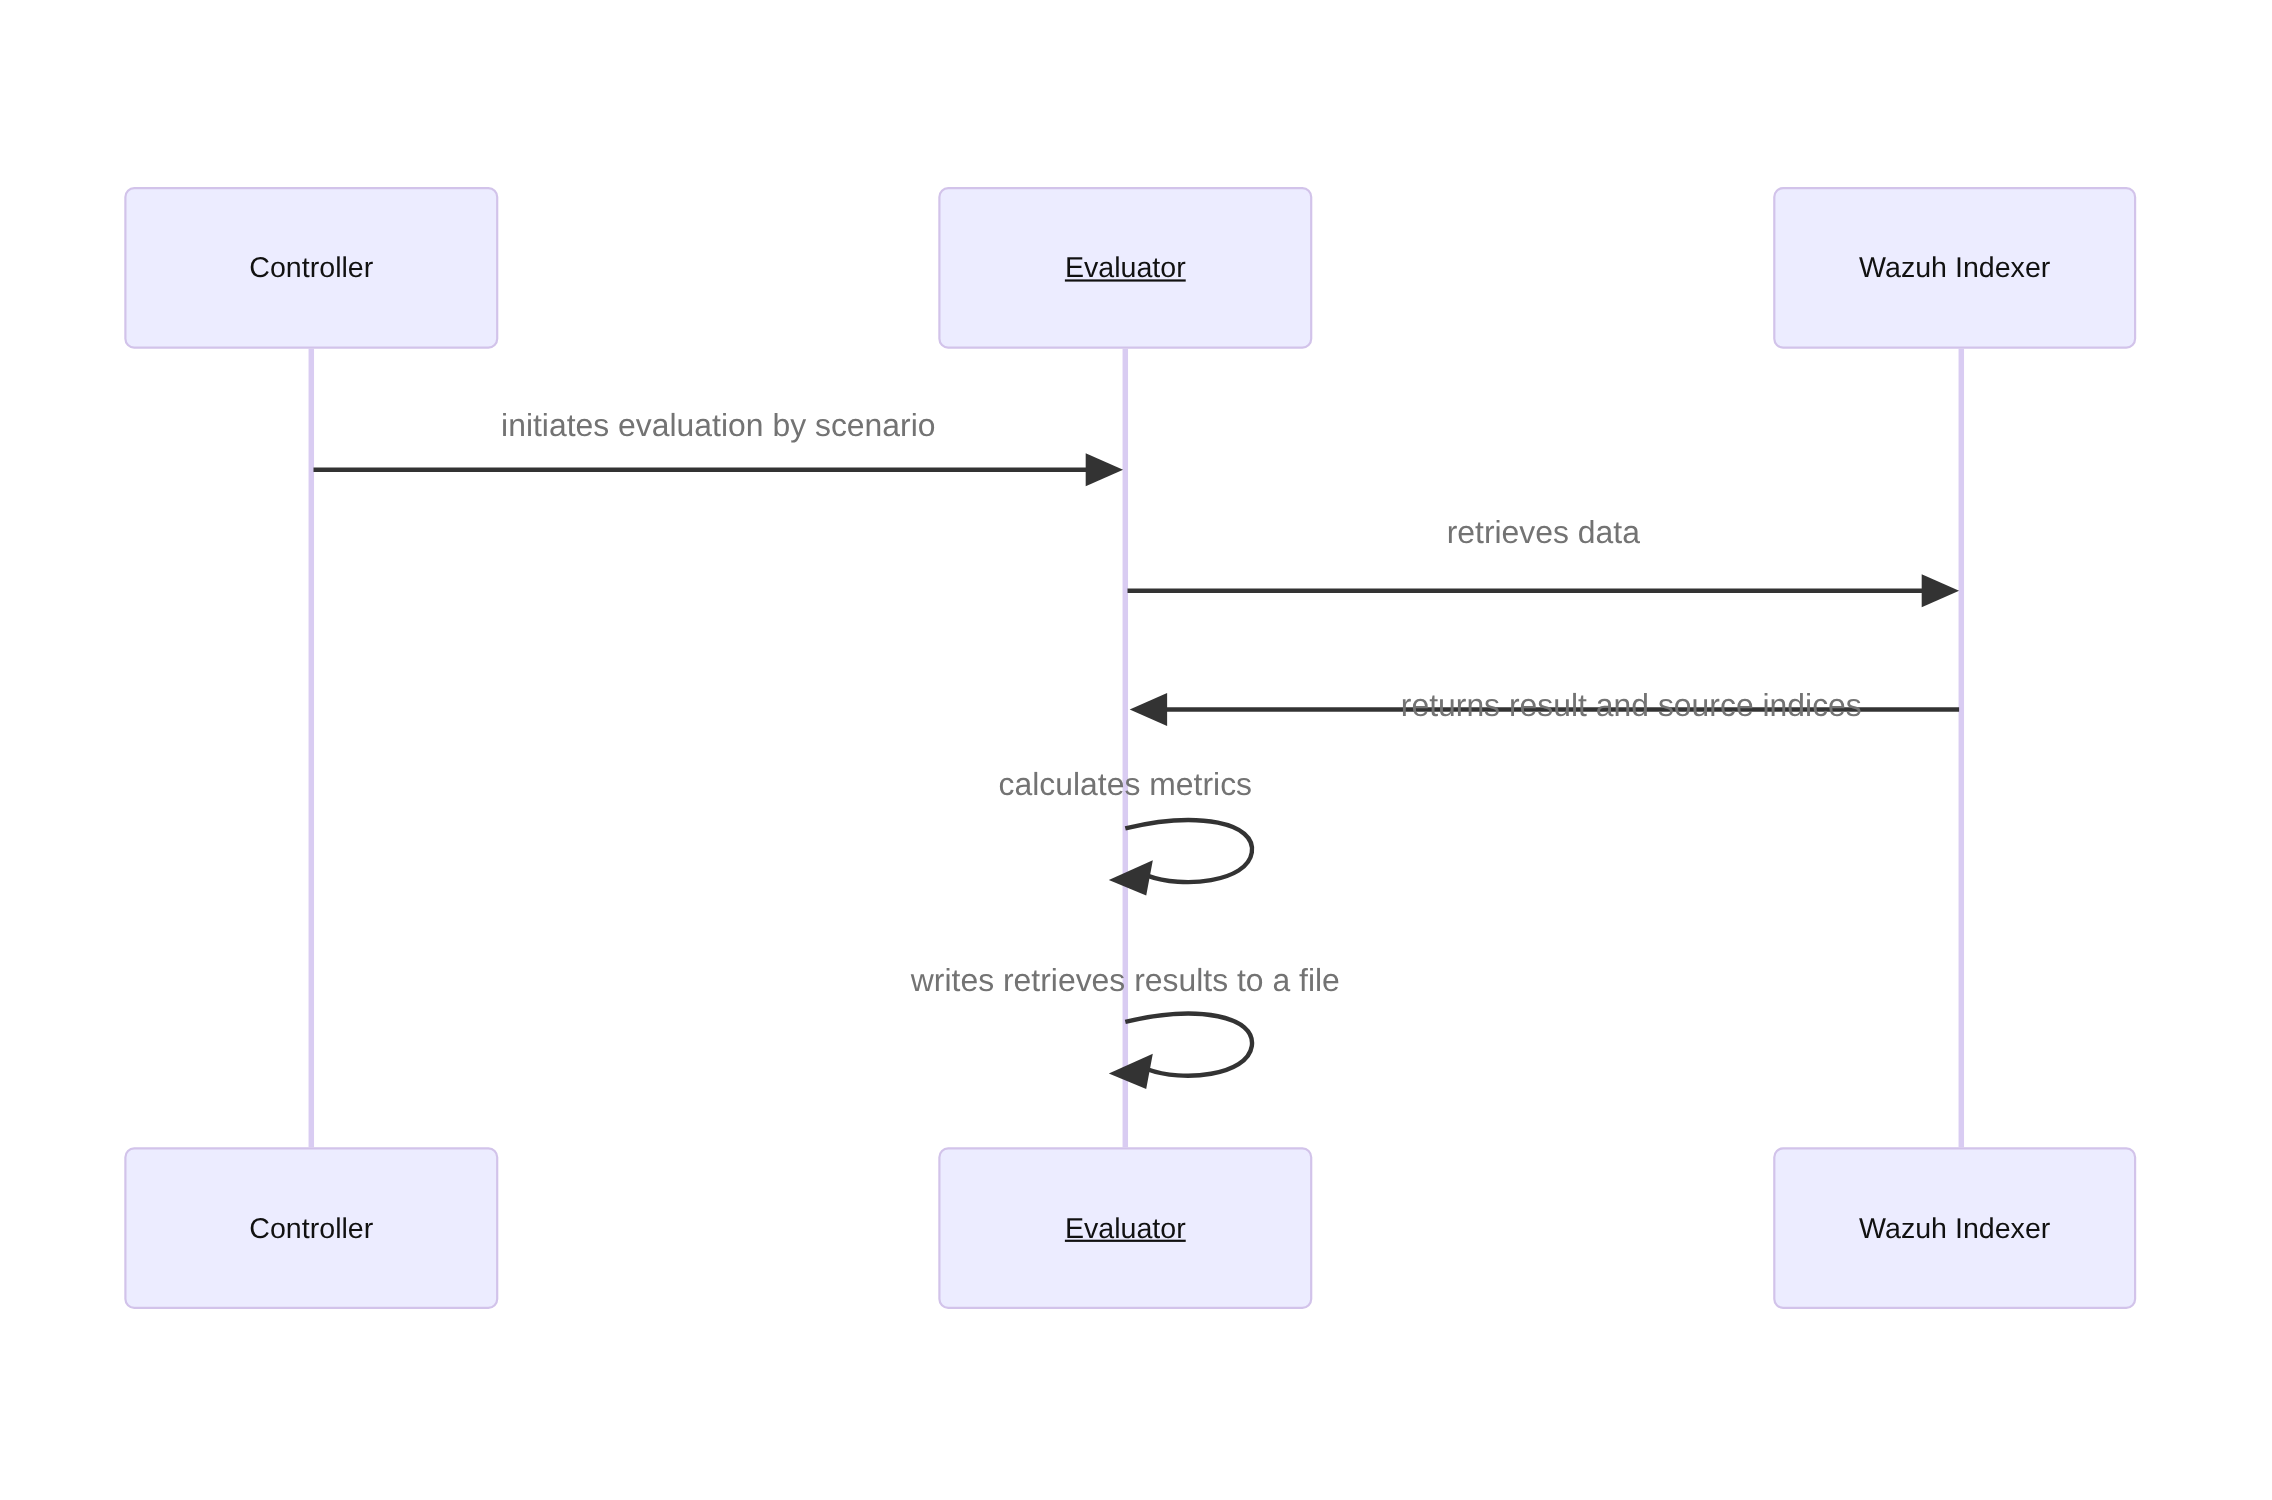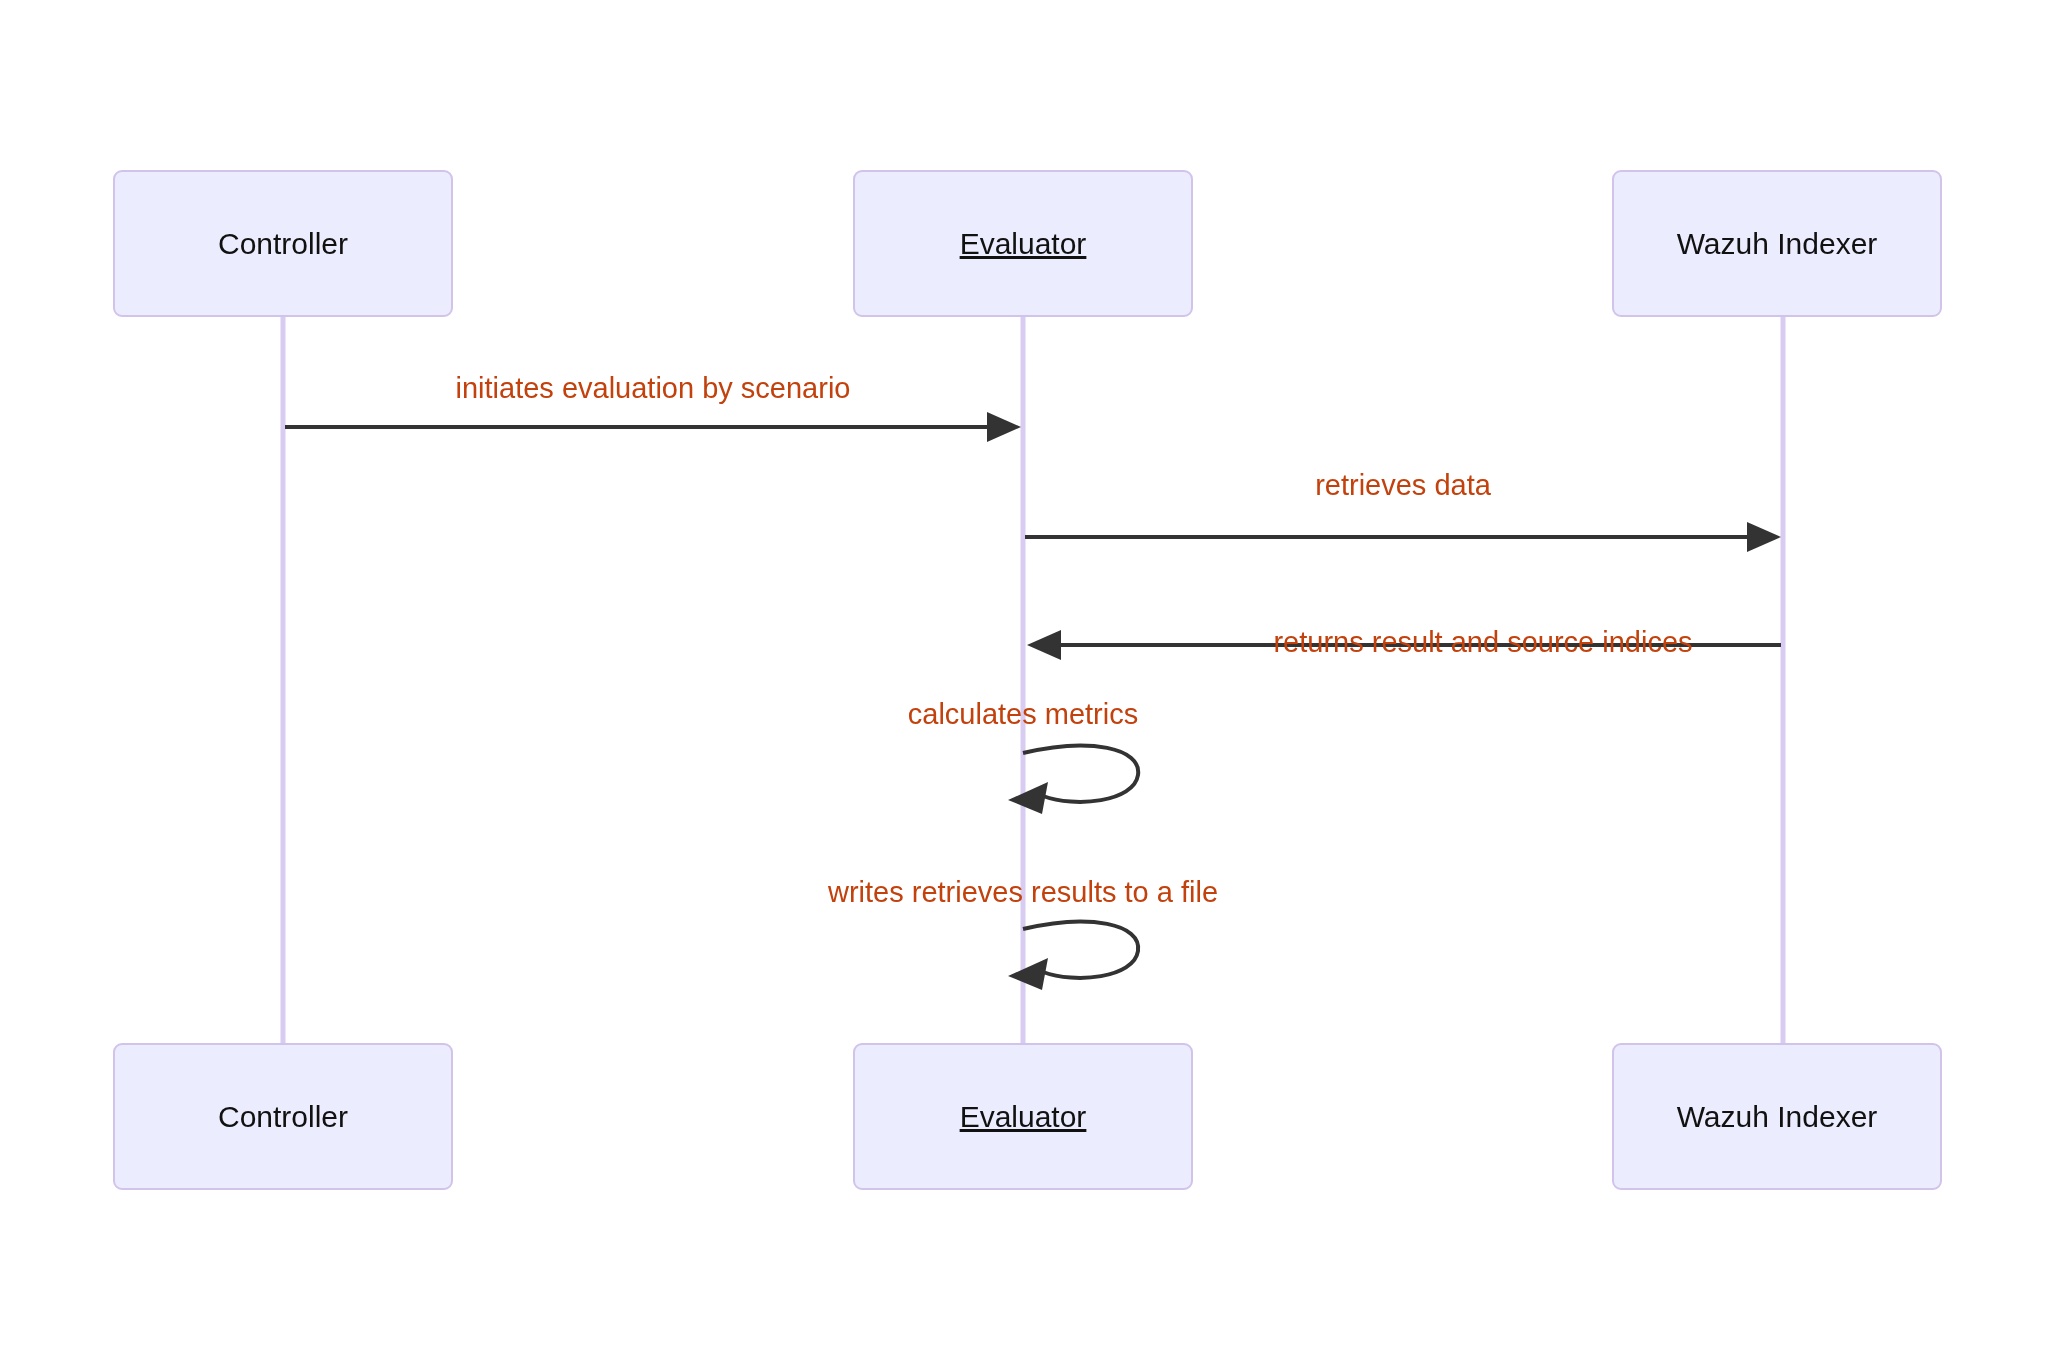--- a/index.html
+++ b/index.html
@@ -25,35 +25,35 @@
   .actor-box {
     position: absolute;
     height: 147px;
     background: #ECECFF;
     border: 2px solid #d2c3ea;
     border-radius: 9px;
     box-sizing: border-box;
     display: flex;
     align-items: center;
     justify-content: center;
-    font-size: 30px;
+    font-size: 26px;
     color: #111111;
     z-index: 3;
   }
   .actor-controller { left: 113px; width: 340px; }
   .actor-evaluator  { left: 853px; width: 340px; text-decoration: underline; }
   .actor-wazuh      { left: 1612px; width: 330px; }
   .row-top    { top: 170px; }
   .row-bottom { top: 1043px; }
   .msg-label {
     position: absolute;
     transform: translate(-50%, -50%);
     white-space: nowrap;
     font-size: 29px;
-    color: #c2410c;
+    color: #737373;
     z-index: 2;
   }
   .lbl-1 { left: 653px;  top: 388px; }
   .lbl-2 { left: 1403px; top: 485px; }
   .lbl-3 { left: 1483px; top: 606px; margin-top: 36px; }
   .lbl-4 { left: 1023px; top: 714px; }
   .lbl-5 { left: 1023px; top: 892px; }
 </style>
 </head>
 <body>

